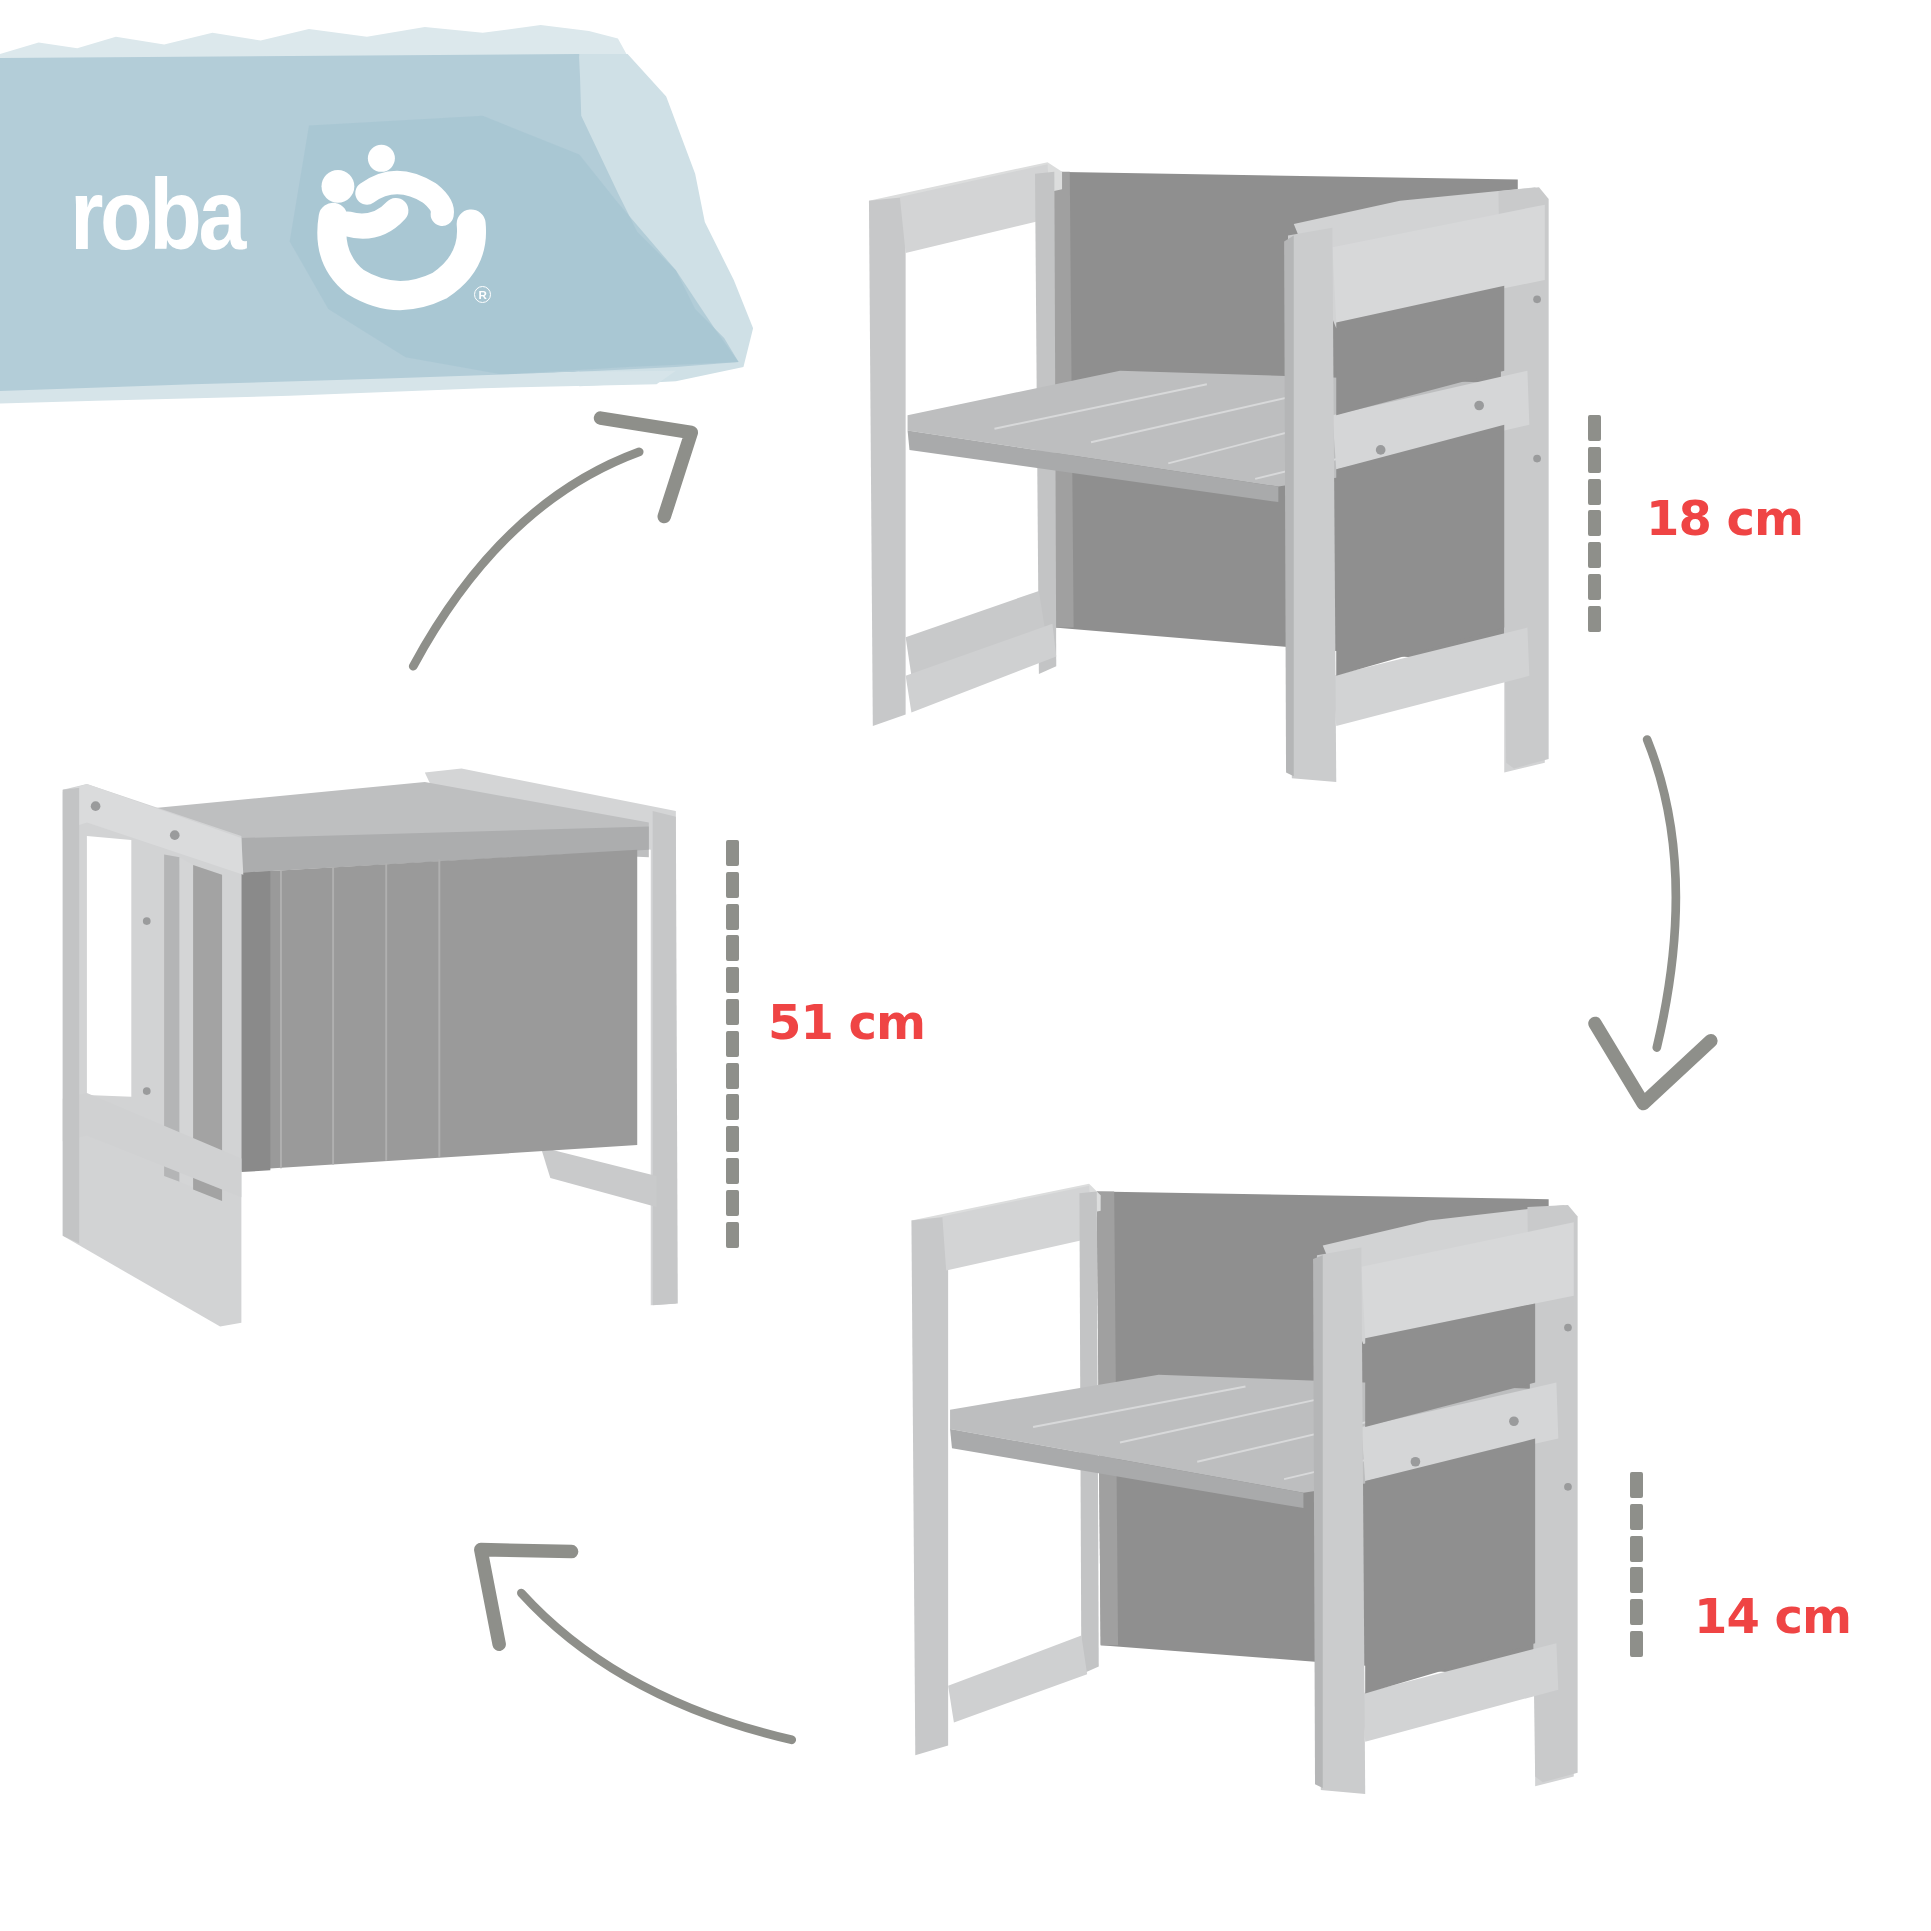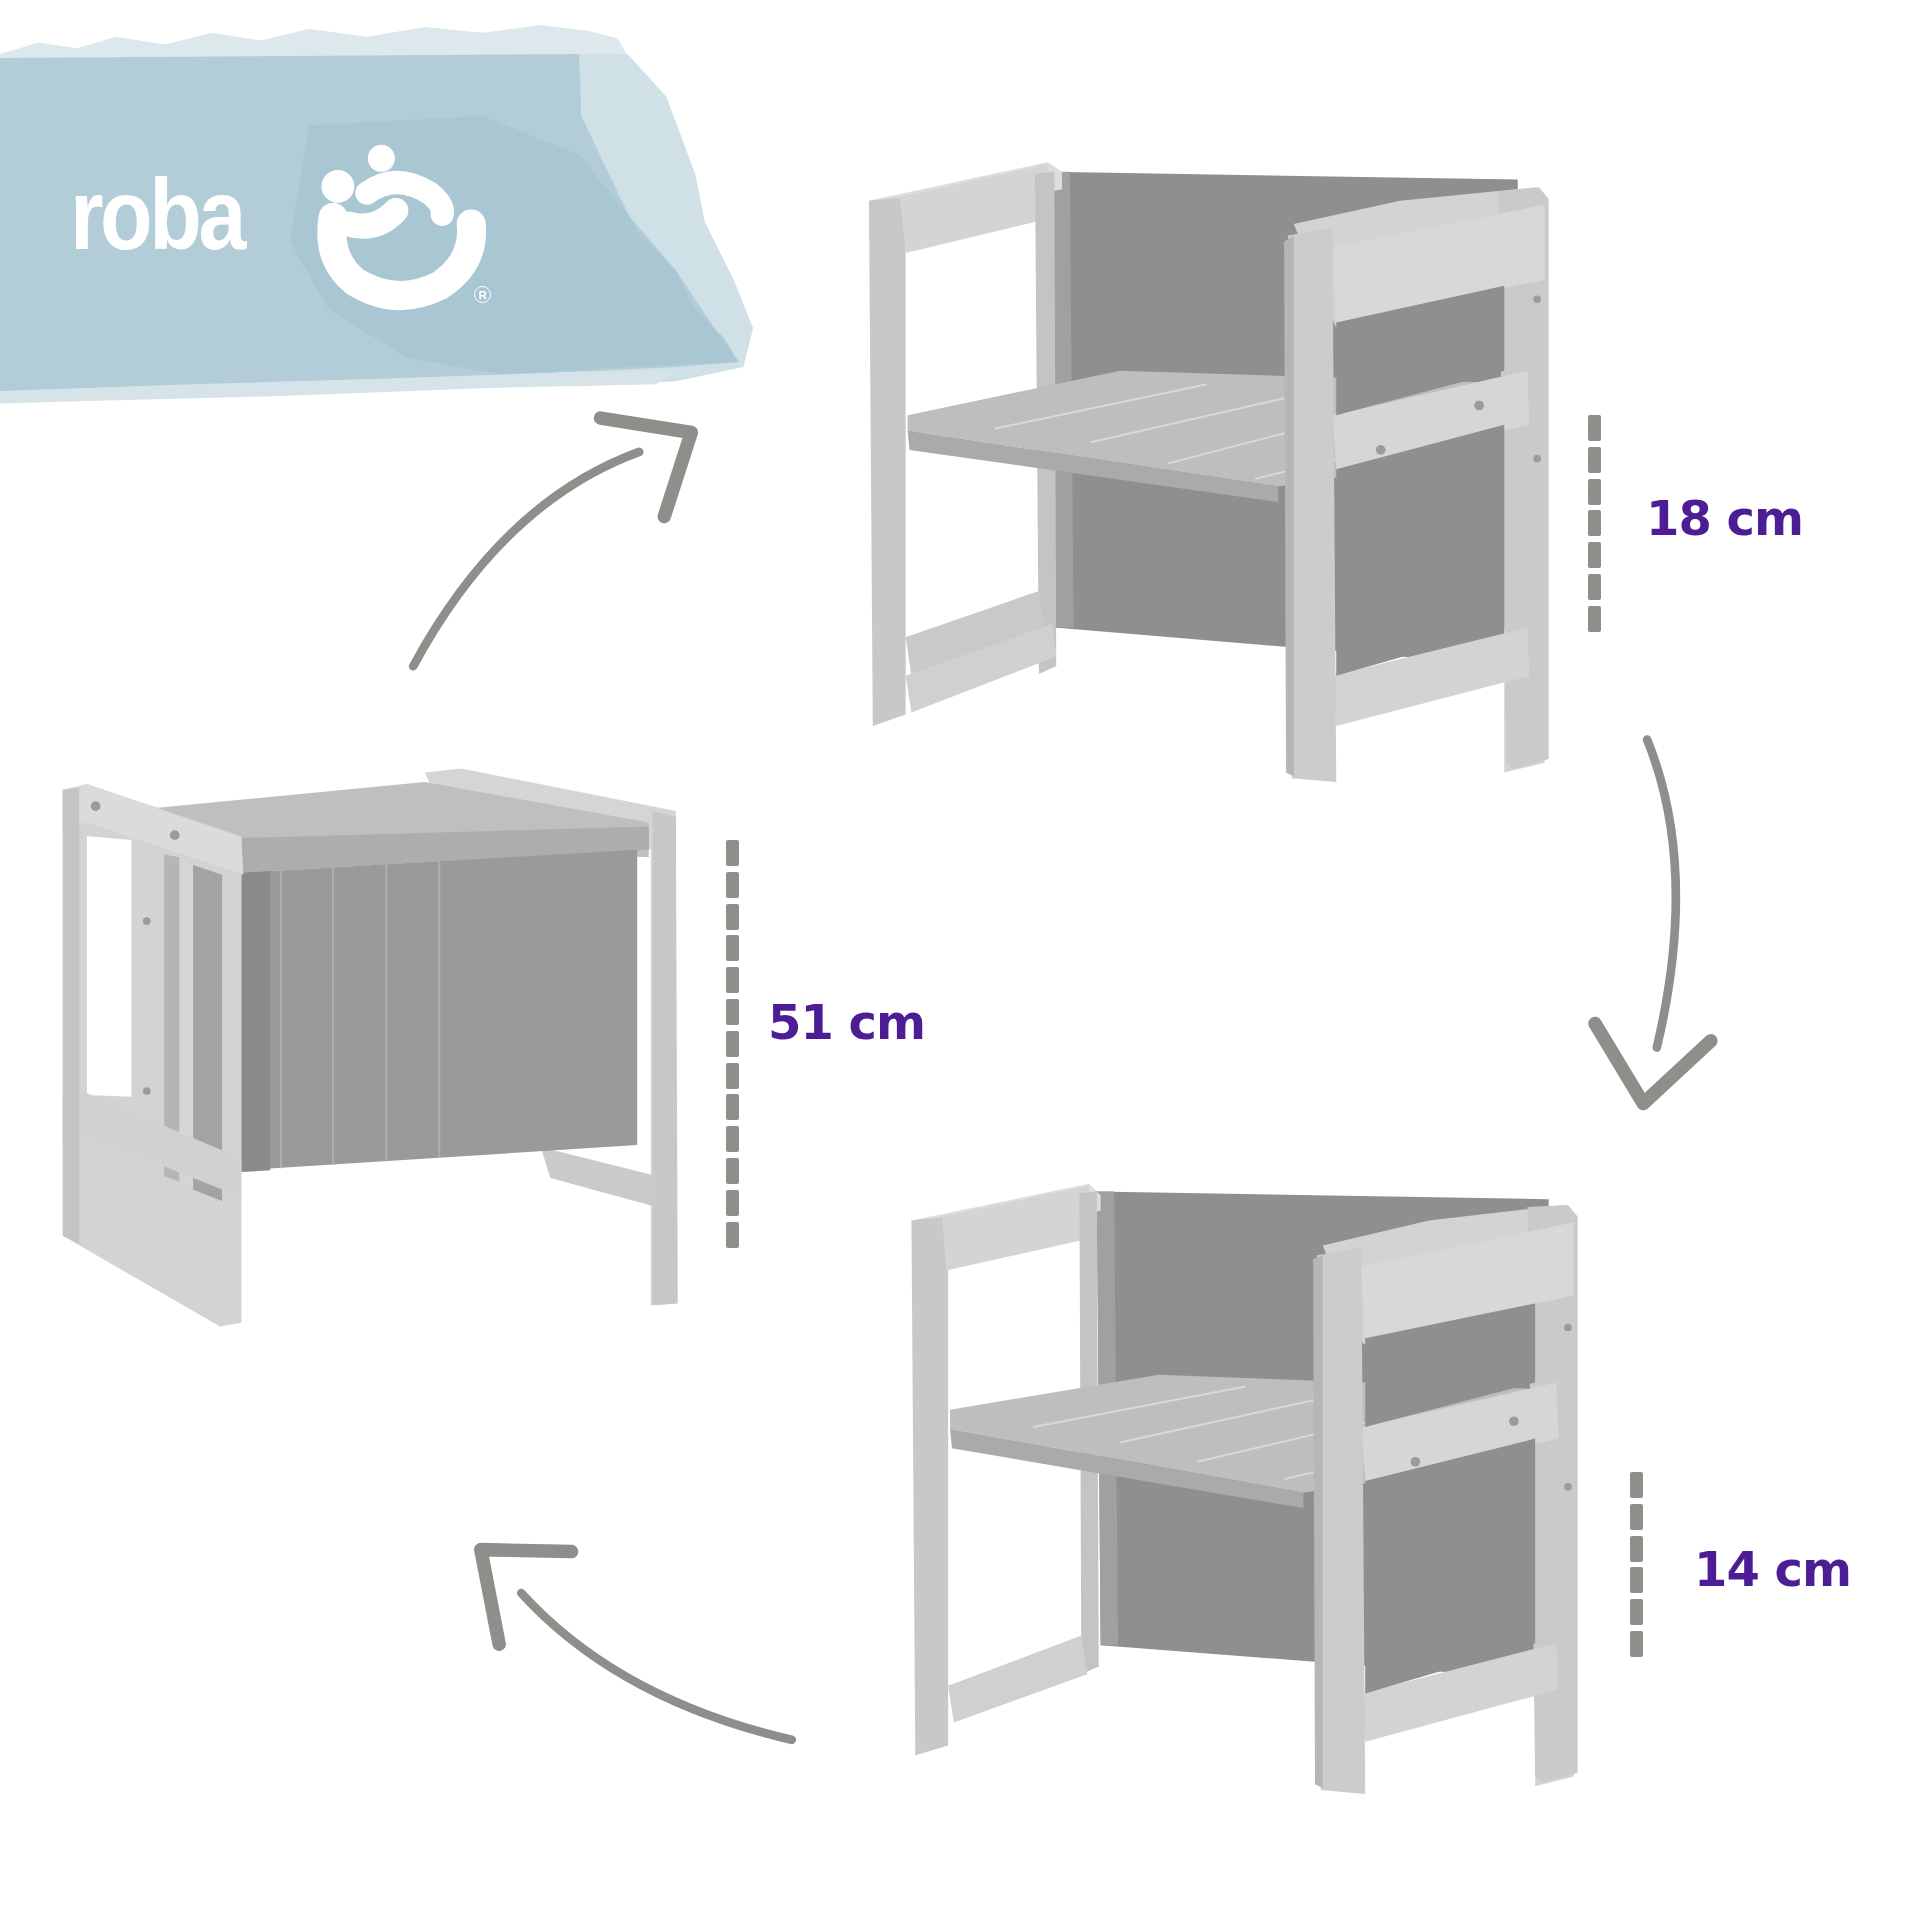--- a/index.html
+++ b/index.html
@@ -10,21 +10,21 @@
                 font-family: "Liberation Sans", sans-serif; font-weight: 700;
                 font-size: 100px; letter-spacing: -3.9px; line-height: 1;
                 transform: scaleX(0.86); transform-origin: left top; }
   .reg { position: absolute; left: 474px; top: 286px; width: 15.4px; height: 15.4px;
          border: 1.9px solid #ffffff; border-radius: 50%; color: #ffffff;
          font-family: "Liberation Sans", sans-serif; font-size: 11.6px; font-weight: 700;
          line-height: 15.4px; text-align: center; }
   .measure { position: absolute; }
   .dash-col { position: absolute; width: 12.6px; }
   .dash { width: 12.6px; height: 26px; margin-bottom: 5.8px; background: #8e8f8a; border-radius: 1.9px; }
-  .measure-label { position: absolute; color: #4c1d95; font-family: "DejaVu Sans", sans-serif;
+  .measure-label { position: absolute; color: #ef4444; font-family: "DejaVu Sans", sans-serif;
                    font-weight: 700; font-size: 48px; letter-spacing: -1px; white-space: nowrap; }
 </style>
 </head>
 <body>
 
 <svg class="layer" viewBox="0 0 2000 2000">
   <path fill="#dce8ec" d="M0,56 L40,44 L80,50 L120,38 L170,46 L220,34 L270,42 L320,30 L380,38 L440,28 L500,34 L560,26 L610,32 L640,40 L650,58 L300,60 L0,60 Z"></path>
   <path fill="#cfe0e6" d="M600,56 L650,56 L690,100 L720,180 L730,230 L760,290 L780,340 L770,380 L700,395 L600,400 Z"></path>
   <path fill="#b3cdd8" d="M0,60 L600,56 L602,120 L640,200 L660,240 L700,280 L720,320 L750,350 L765,375 L700,380 L600,385 L500,390 L400,398 L300,402 L200,406 L100,408 L0,412 Z"></path>
   <path fill="#a5c4d1" opacity="0.7" d="M320,130 L500,120 L600,160 L640,210 L700,280 L740,340 L765,375 L650,380 L520,388 L420,370 L340,320 L300,250 Z"></path>
@@ -183,15 +183,15 @@
 
 <div class="measure">
   <div class="dash-col" style="left:1630px; top:1472px;">
     <div class="dash"></div>
       <div class="dash"></div>
       <div class="dash"></div>
     <div class="dash"></div>
       <div class="dash"></div>
       <div class="dash"></div>
   </div>
-  <div class="measure-label" style="left:1694px; top:1541px;">14 cm</div>
+  <div class="measure-label" style="left:1694px; top:1588px;">14 cm</div>
 </div>
 
 
 </body></html>

